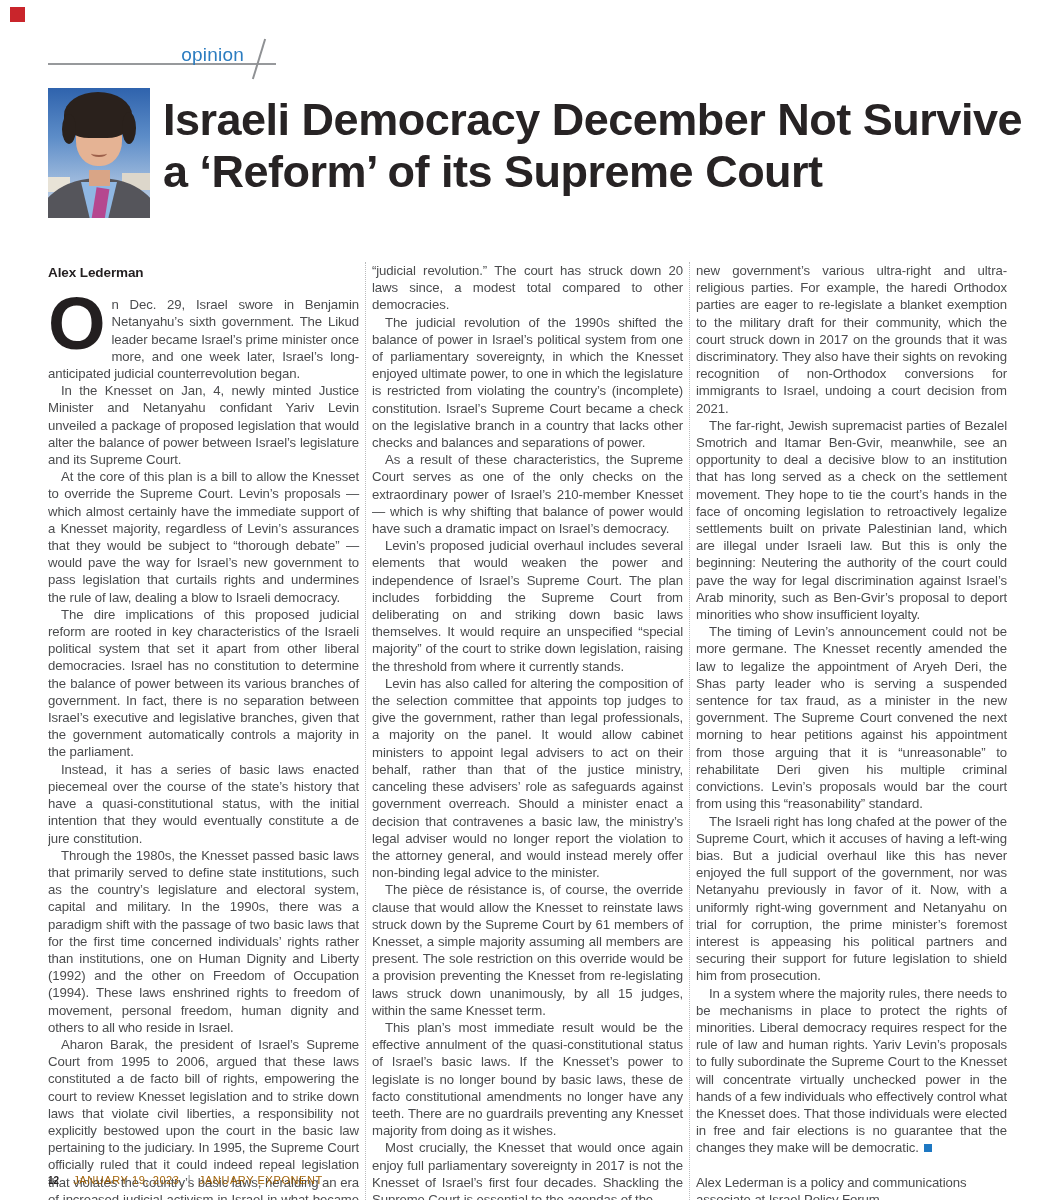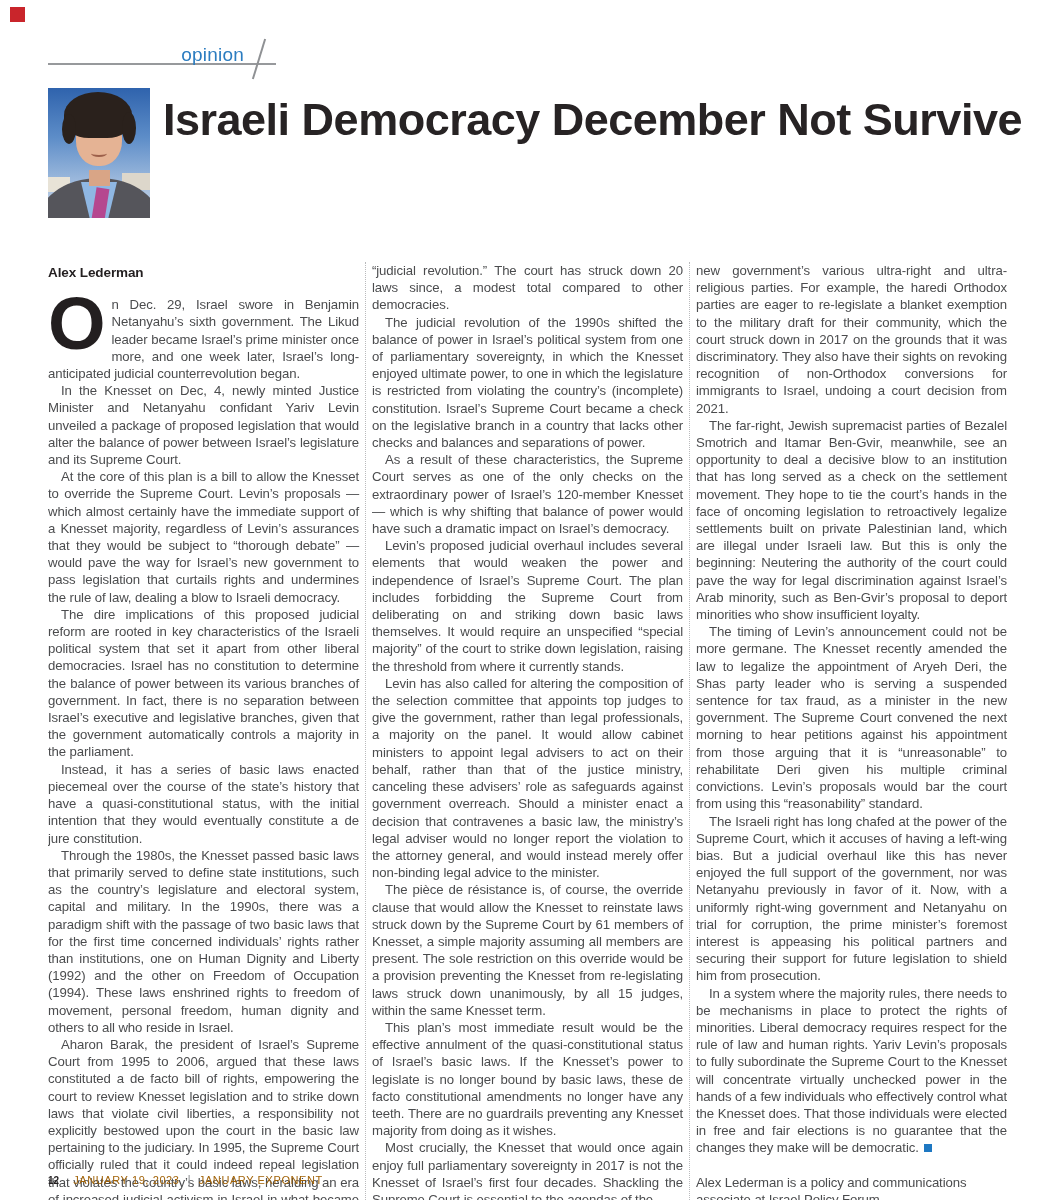--- a/index.html
+++ b/index.html
@@ -87,41 +87,41 @@
     <div class="shirt"></div>
     <div class="tie"></div>
     <div class="neck"></div>
     <div class="face"></div>
     <div class="mouth"></div>
     <div class="hair"></div>
     <div class="curl-l"></div>
     <div class="curl-r"></div>
   </div>
 
-  <h1 class="headline"><span>Israeli Democracy December Not Survive</span><br></h1>
+  <h1 class="headline"><span>Israeli Democracy December Not Survive</span><br><span>a ‘Reform’ of its Supreme Court</span></h1>
 
   <div class="columns">
 
     <div class="col">
       <div class="byline">Alex Lederman</div>
       <p><span class="dropcap">O</span><span>n Dec. 29, Israel swore in Benjamin Netanyahu’s sixth government. The Likud leader became Israel’s prime minister once more, and one week later, Israel’s long-anticipated judicial counterrevolution began.</span></p>
-      <p class="indent">In the Knesset on Dec, 4, newly minted Justice Minister and Netanyahu confidant Yariv Levin unveiled a package of proposed legislation that would alter the balance of power between Israel’s legislature and its Supreme Court.</p>
+      <p class="indent">In the Knesset on Jan, 4, newly minted Justice Minister and Netanyahu confidant Yariv Levin unveiled a package of proposed legislation that would alter the balance of power between Israel’s legislature and its Supreme Court.</p>
       <p class="indent">At the core of this plan is a bill to allow the Knesset to override the Supreme Court. Levin’s proposals — which almost certainly have the immediate support of a Knesset majority, regardless of Levin’s assurances that they would be subject to “thorough debate” — would pave the way for Israel’s new government to pass legislation that curtails rights and undermines the rule of law, dealing a blow to Israeli democracy.</p>
       <p class="indent">The dire implications of this proposed judicial reform are rooted in key characteristics of the Israeli political system that set it apart from other liberal democracies. Israel has no constitution to determine the balance of power between its various branches of government. In fact, there is no separation between Israel’s executive and legislative branches, given that the government automatically controls a majority in the parliament.</p>
       <p class="indent">Instead, it has a series of basic laws enacted piecemeal over the course of the state’s history that have a quasi-constitutional status, with the initial intention that they would eventually constitute a de jure constitution.</p>
       <p class="indent">Through the 1980s, the Knesset passed basic laws that primarily served to define state institutions, such as the country’s legislature and electoral system, capital and military. In the 1990s, there was a paradigm shift with the passage of two basic laws that for the first time concerned individuals’ rights rather than institutions, one on Human Dignity and Liberty (1992) and the other on Freedom of Occupation (1994). These laws enshrined rights to freedom of movement, personal freedom, human dignity and others to all who reside in Israel.</p>
       <p class="indent">Aharon Barak, the president of Israel’s Supreme Court from 1995 to 2006, argued that these laws constituted a de facto bill of rights, empowering the court to review Knesset legislation and to strike down laws that violate civil liberties, a responsibility not explicitly bestowed upon the court in the basic law pertaining to the judiciary. In 1995, the Supreme Court officially ruled that it could indeed repeal legislation that violates the country’s basic laws, heralding an era of increased judicial activism in Israel in what became known as the</p>
     </div>
 
     <div class="colsep"></div>
 
     <div class="col">
       <p>“judicial revolution.” The court has struck down 20 laws since, a modest total compared to other democracies.</p>
       <p class="indent">The judicial revolution of the 1990s shifted the balance of power in Israel’s political system from one of parliamentary sovereignty, in which the Knesset enjoyed ultimate power, to one in which the legislature is restricted from violating the country’s (incomplete) constitution. Israel’s Supreme Court became a check on the legislative branch in a country that lacks other checks and balances and separations of power.</p>
-      <p class="indent">As a result of these characteristics, the Supreme Court serves as one of the only checks on the extraordinary power of Israel’s 120-member Knesset — which is why shifting that balance of power would have such a dramatic impact on Israel’s democracy.</p>
+      <p class="indent">As a result of these characteristics, the Supreme Court serves as one of the only checks on the extraordinary power of Israel’s 210-member Knesset — which is why shifting that balance of power would have such a dramatic impact on Israel’s democracy.</p>
       <p class="indent">Levin’s proposed judicial overhaul includes several elements that would weaken the power and independence of Israel’s Supreme Court. The plan includes forbidding the Supreme Court from deliberating on and striking down basic laws themselves. It would require an unspecified “special majority” of the court to strike down legislation, raising the threshold from where it currently stands.</p>
       <p class="indent">Levin has also called for altering the composition of the selection committee that appoints top judges to give the government, rather than legal professionals, a majority on the panel. It would allow cabinet ministers to appoint legal advisers to act on their behalf, rather than that of the justice ministry, canceling these advisers’ role as safeguards against government overreach. Should a minister enact a decision that contravenes a basic law, the ministry’s legal adviser would no longer report the violation to the attorney general, and would instead merely offer non-binding legal advice to the minister.</p>
       <p class="indent">The pièce de résistance is, of course, the override clause that would allow the Knesset to reinstate laws struck down by the Supreme Court by 61 members of Knesset, a simple majority assuming all members are present. The sole restriction on this override would be a provision preventing the Knesset from re-legislating laws struck down unanimously, by all 15 judges, within the same Knesset term.</p>
       <p class="indent">This plan’s most immediate result would be the effective annulment of the quasi-constitutional status of Israel’s basic laws. If the Knesset’s power to legislate is no longer bound by basic laws, these de facto constitutional amendments no longer have any teeth. There are no guardrails preventing any Knesset majority from doing as it wishes.</p>
       <p class="indent">Most crucially, the Knesset that would once again enjoy full parliamentary sovereignty in 2017 is not the Knesset of Israel’s first four decades. Shackling the Supreme Court is essential to the agendas of the</p>
     </div>
 
     <div class="colsep"></div>
 
     <div class="col">

